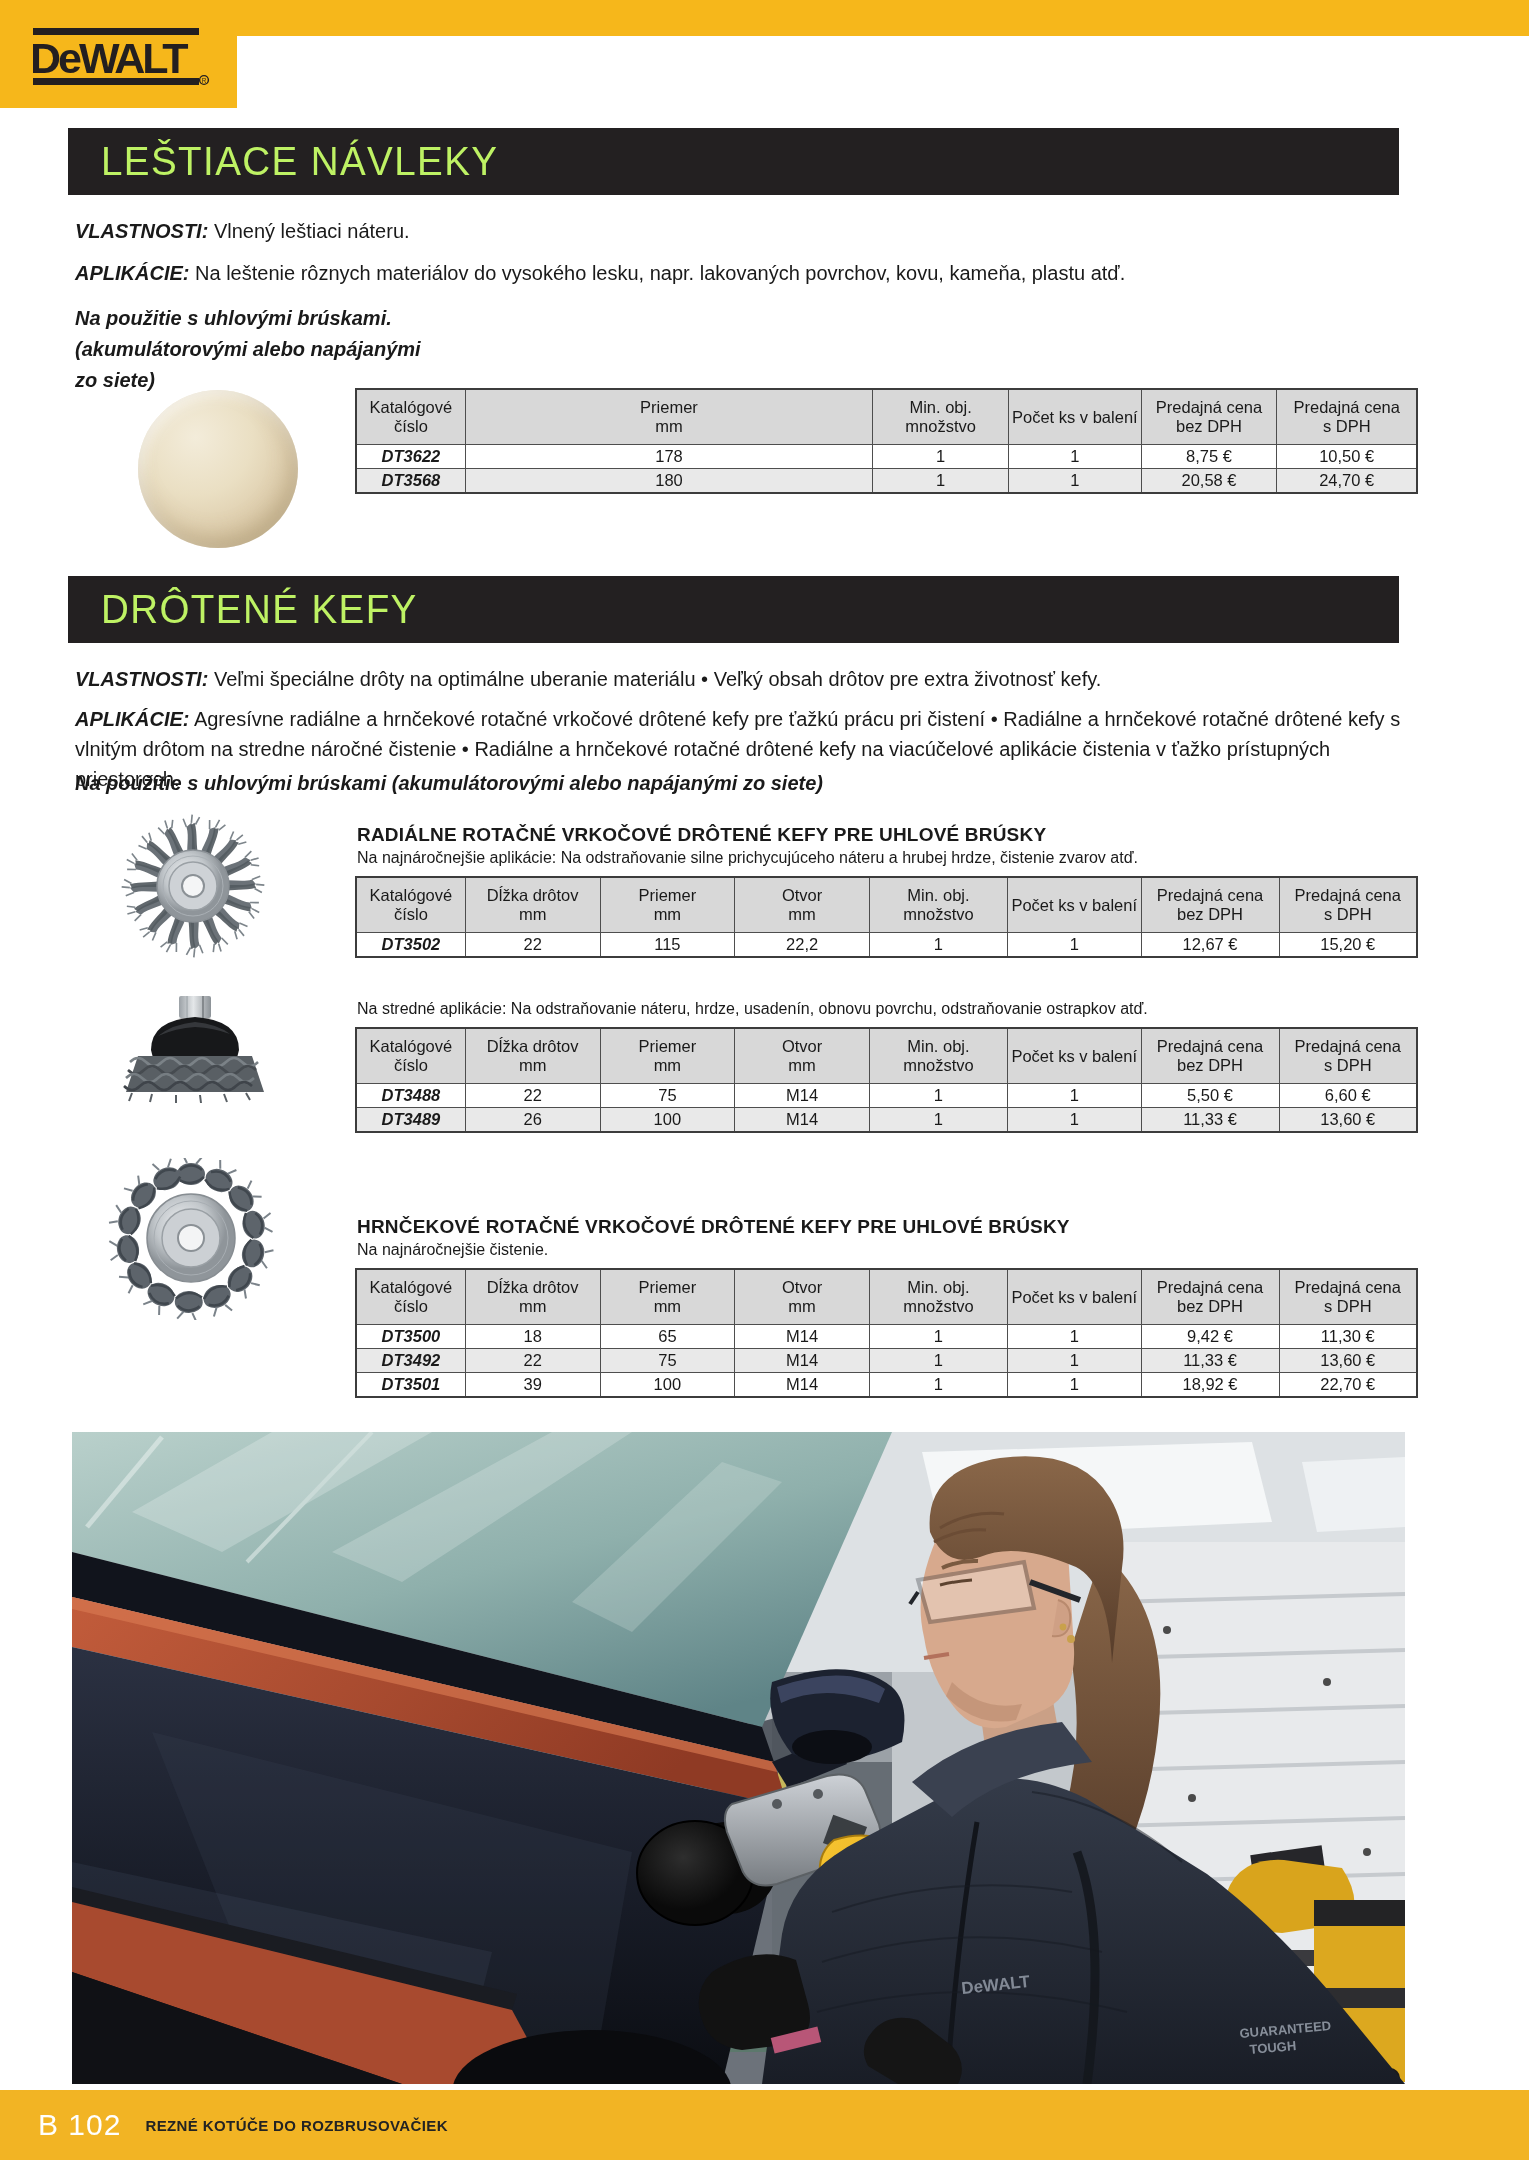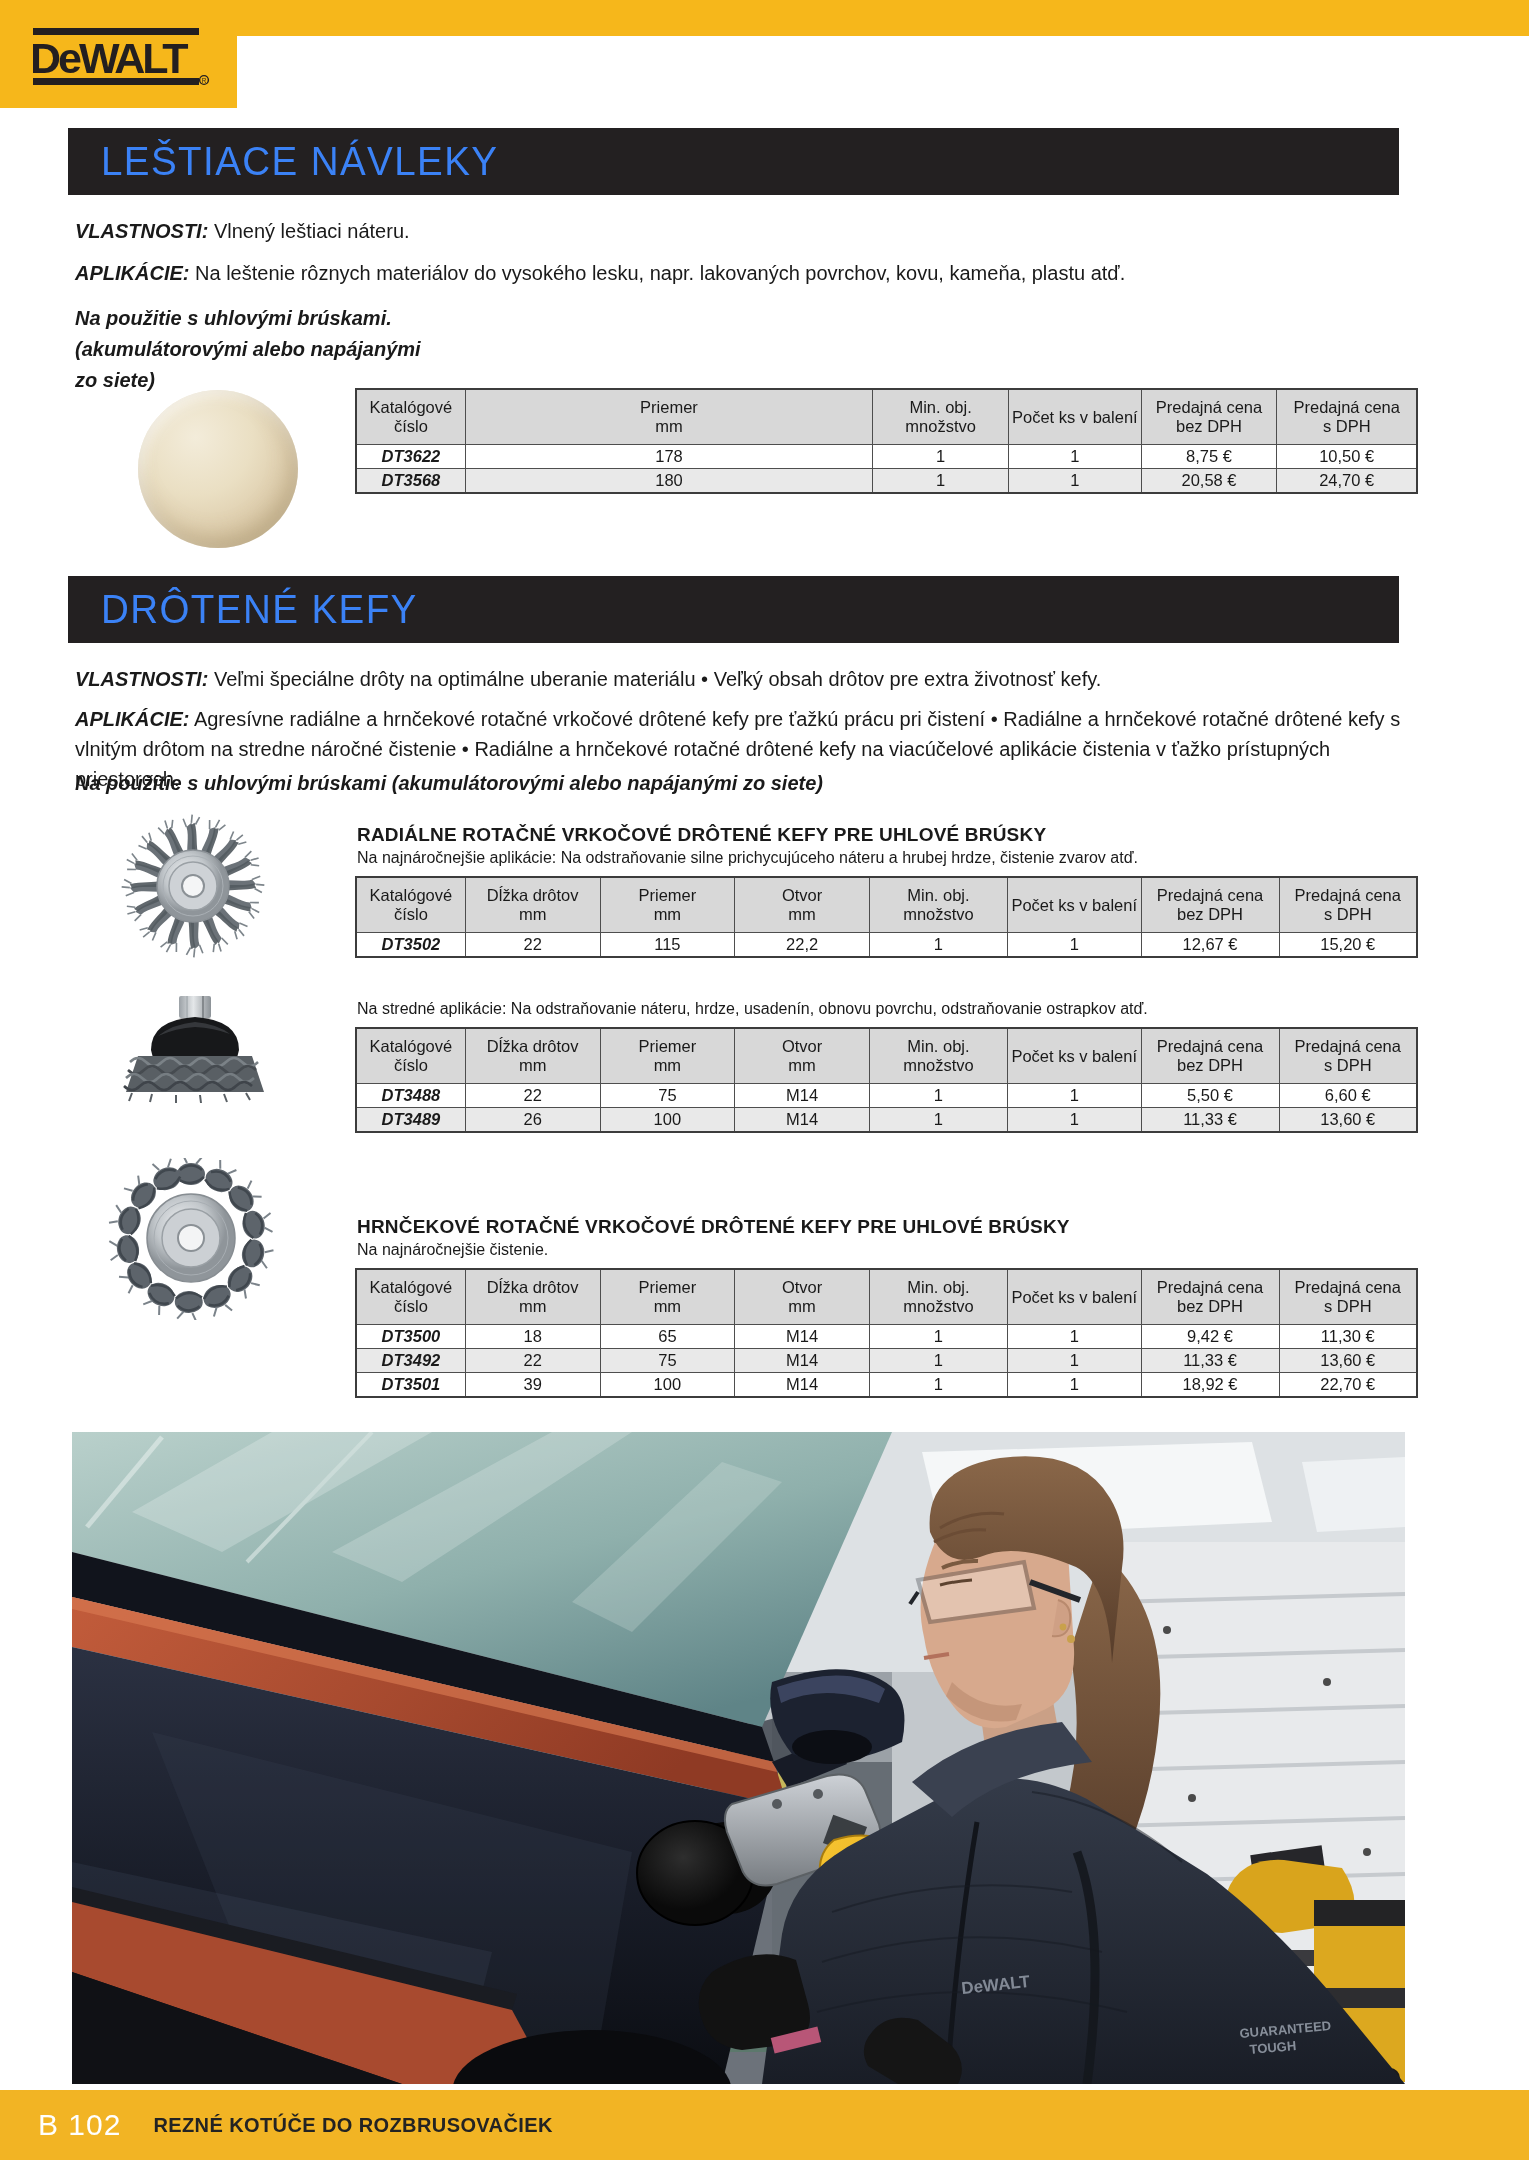--- a/index.html
+++ b/index.html
@@ -5,21 +5,21 @@
   html,body{margin:0;padding:0;background:#fff;}
   .page{position:relative;width:1529px;height:2160px;background:#ffffff;overflow:hidden;
         font-family:"Liberation Sans",sans-serif;color:#1a1a1a;}
 
   
   .top-strip{position:absolute;left:0;top:0;width:1529px;height:36px;background:#F6B71B;}
   .logo-block{position:absolute;left:0;top:0;width:237px;height:108px;background:#F6B71B;}
   .logo-svg{position:absolute;left:33px;top:28px;}
 
   
-  .bar{position:absolute;left:68px;width:1331px;height:67px;background:#232021;color:#3b82f6;
+  .bar{position:absolute;left:68px;width:1331px;height:67px;background:#232021;color:#bef264;
        display:flex;align-items:center;padding-left:33px;box-sizing:border-box;}
   .bar1{top:128px;} .bar2{top:576px;}
   .bar-title{font-size:41px;font-weight:400;letter-spacing:1.5px;transform:scaleX(.94);
              transform-origin:left center;white-space:nowrap;}
 
   
   .para{position:absolute;left:75px;width:1342px;font-size:20px;line-height:30px;}
   .lbl{font-weight:bold;font-style:italic;}
   .p1{top:216px;} .p2{top:258px;}
   .p3{top:303px;font-weight:bold;font-style:italic;white-space:pre-line;line-height:31px;}
@@ -49,21 +49,21 @@
   table.cat tbody tr:nth-child(even) td{background:#E9E9E9;}
 
   
   .photo-wrap{position:absolute;left:72px;top:1432px;width:1333px;height:652px;overflow:hidden;
       background:#c3c8cc;}
 
   
   .footer{position:absolute;left:0;top:2090px;width:1529px;height:70px;background:#F2B424;
       display:flex;align-items:center;}
   .page-num{color:#ffffff;font-size:30px;margin-left:38px;letter-spacing:1px;min-width:80px;}
-  .footer-cat{color:#232323;font-size:20px;font-weight:bold;letter-spacing:.4px;margin-left:32px;}
+  .footer-cat{color:#232323;font-size:15px;font-weight:bold;letter-spacing:.4px;margin-left:24px;}
 </style>
 </head>
 <body>
 
 <div class="page">
 
   <div class="top-strip"></div>
   <div class="logo-block">
     <svg class="logo-svg" width="178" height="58" viewBox="0 0 178 58">
       <rect x="0" y="0" width="166" height="7" fill="#231f20"></rect>

